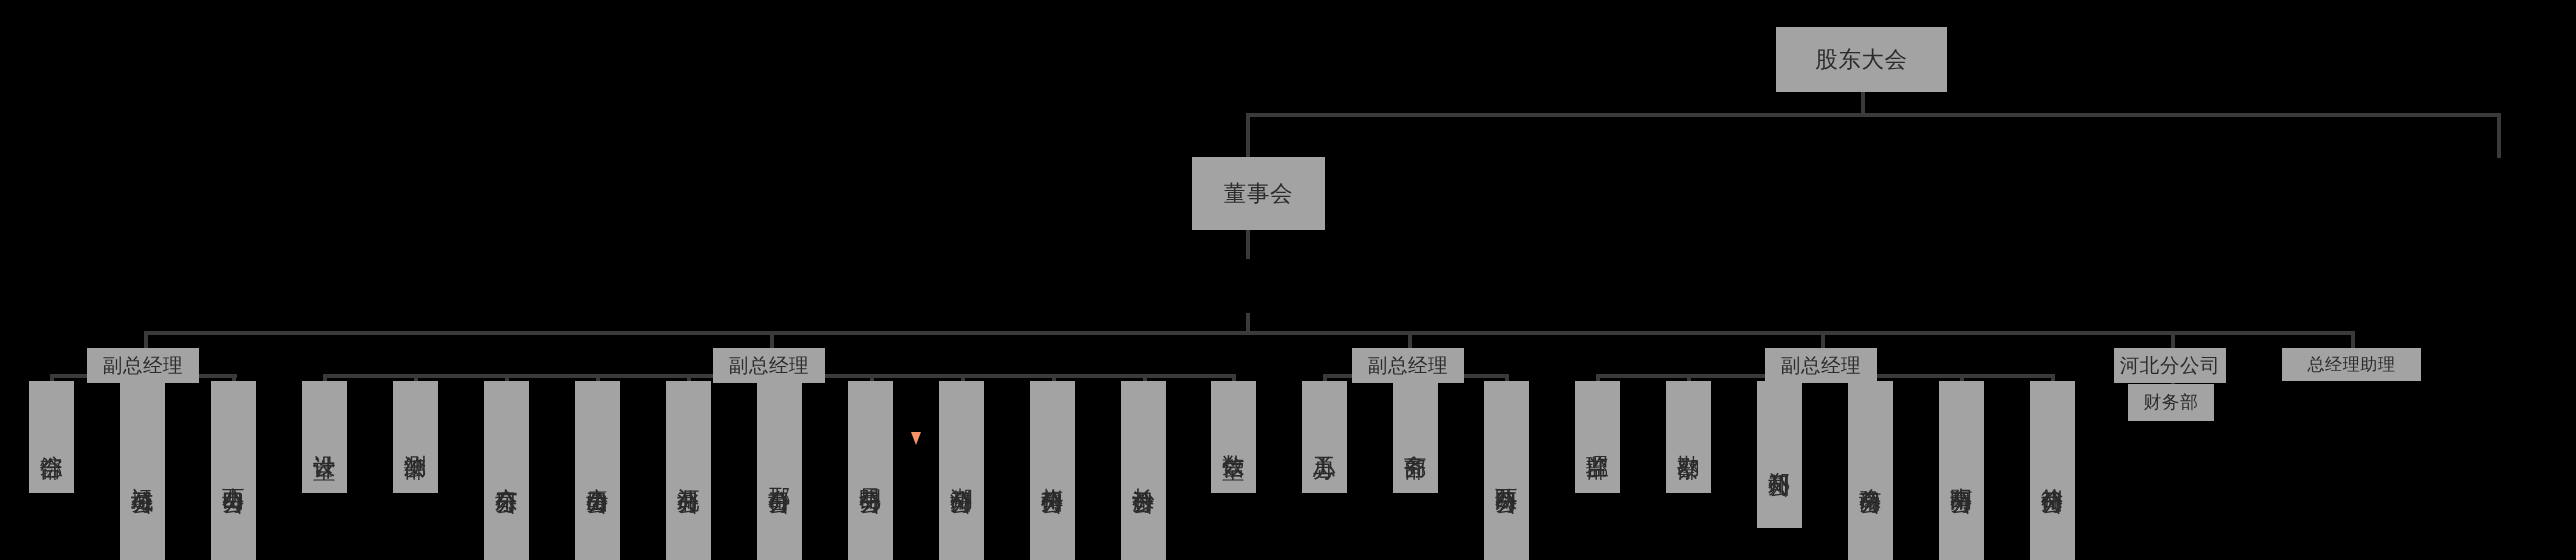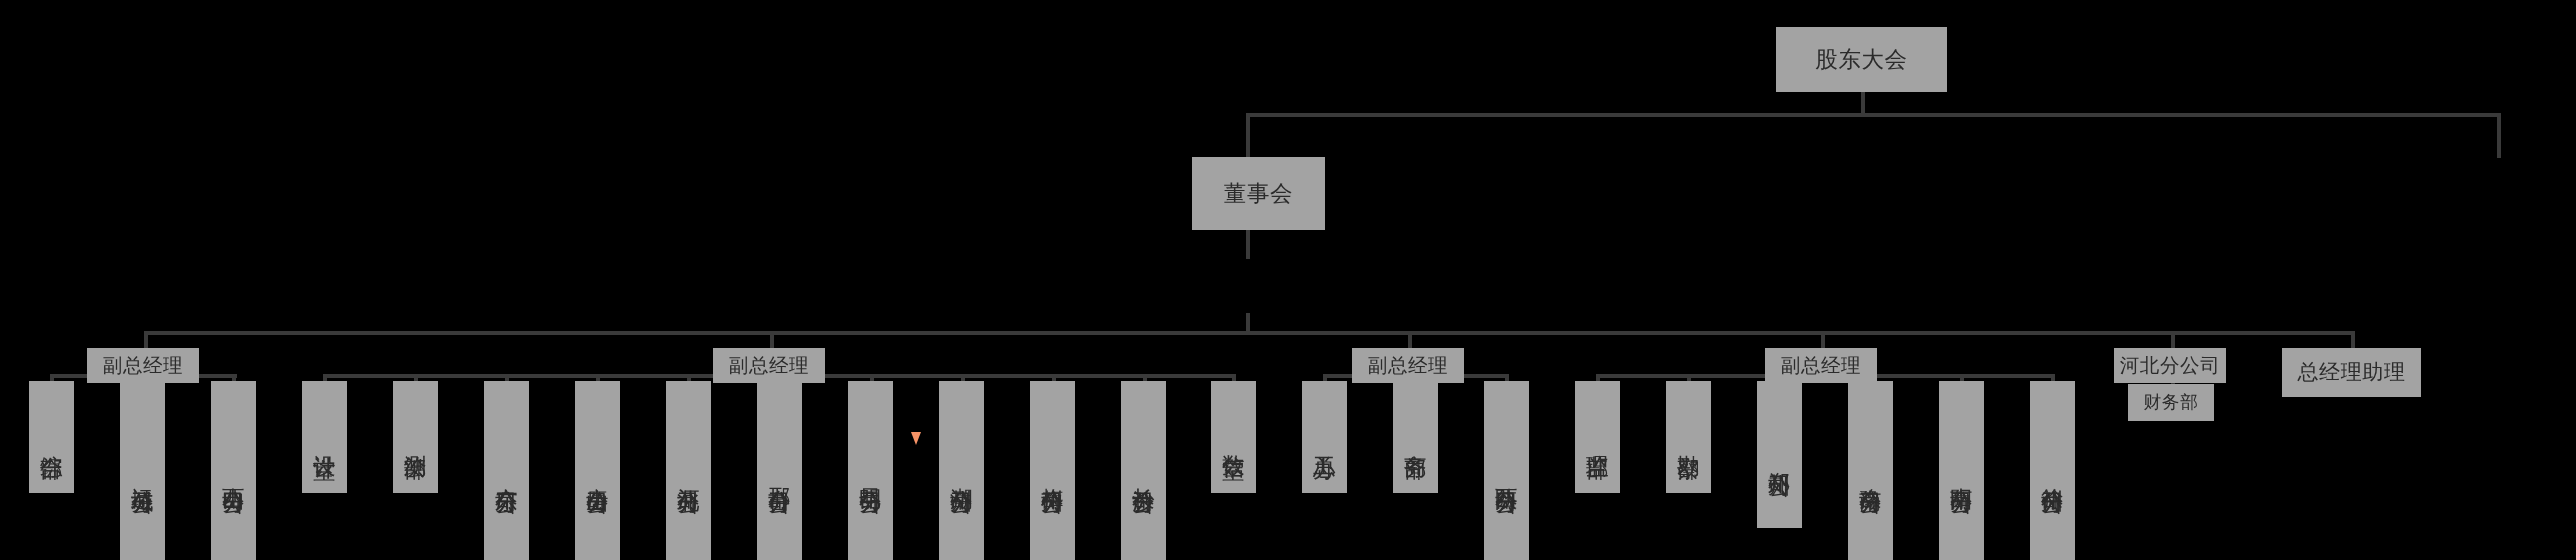--- a/index.html
+++ b/index.html
@@ -92,21 +92,21 @@
 
   <div class="node h" style="left:1180px;top:157px;width:133px;height:73px;margin-left:12px;">董事会</div>
 
 
 
   <div class="node h" style="left:87px;top:348px;width:112px;height:35px;font-size:19.5px;">副总经理</div>
   <div class="node h" style="left:713px;top:348px;width:112px;height:35px;font-size:19.5px;">副总经理</div>
   <div class="node h" style="left:1352px;top:348px;width:112px;height:35px;font-size:19.5px;">副总经理</div>
   <div class="node h" style="left:1765px;top:348px;width:112px;height:35px;font-size:19.5px;">副总经理</div>
   <div class="node h" style="left:2114px;top:348px;width:112px;height:35px;font-size:19.5px;">河北分公司</div>
-  <div class="node h" style="left:2282px;top:348px;width:139px;height:49px;font-size:21px;">总经理助理</div>
+  <div class="node h" style="left:2282px;top:348px;width:139px;height:33px;font-size:17px;">总经理助理</div>
 
   <div class="node v" style="left:29px;top:381px;width:45px;height:112px;">综合部</div>
   <div class="node v" style="left:120px;top:381px;width:45px;height:180px;">运城分公司</div>
   <div class="node v" style="left:211px;top:381px;width:45px;height:180px;">山西分公司</div>
 
   <div class="node v" style="left:302px;top:381px;width:45px;height:112px;">设计室</div>
   <div class="node v" style="left:393px;top:381px;width:45px;height:112px;">测绘部</div>
   <div class="node v" style="left:484px;top:381px;width:45px;height:180px;">广东分公司</div>
   <div class="node v" style="left:575px;top:381px;width:45px;height:180px;">唐山分公司</div>
   <div class="node v" style="left:666px;top:381px;width:45px;height:180px;">河北分公司</div>

